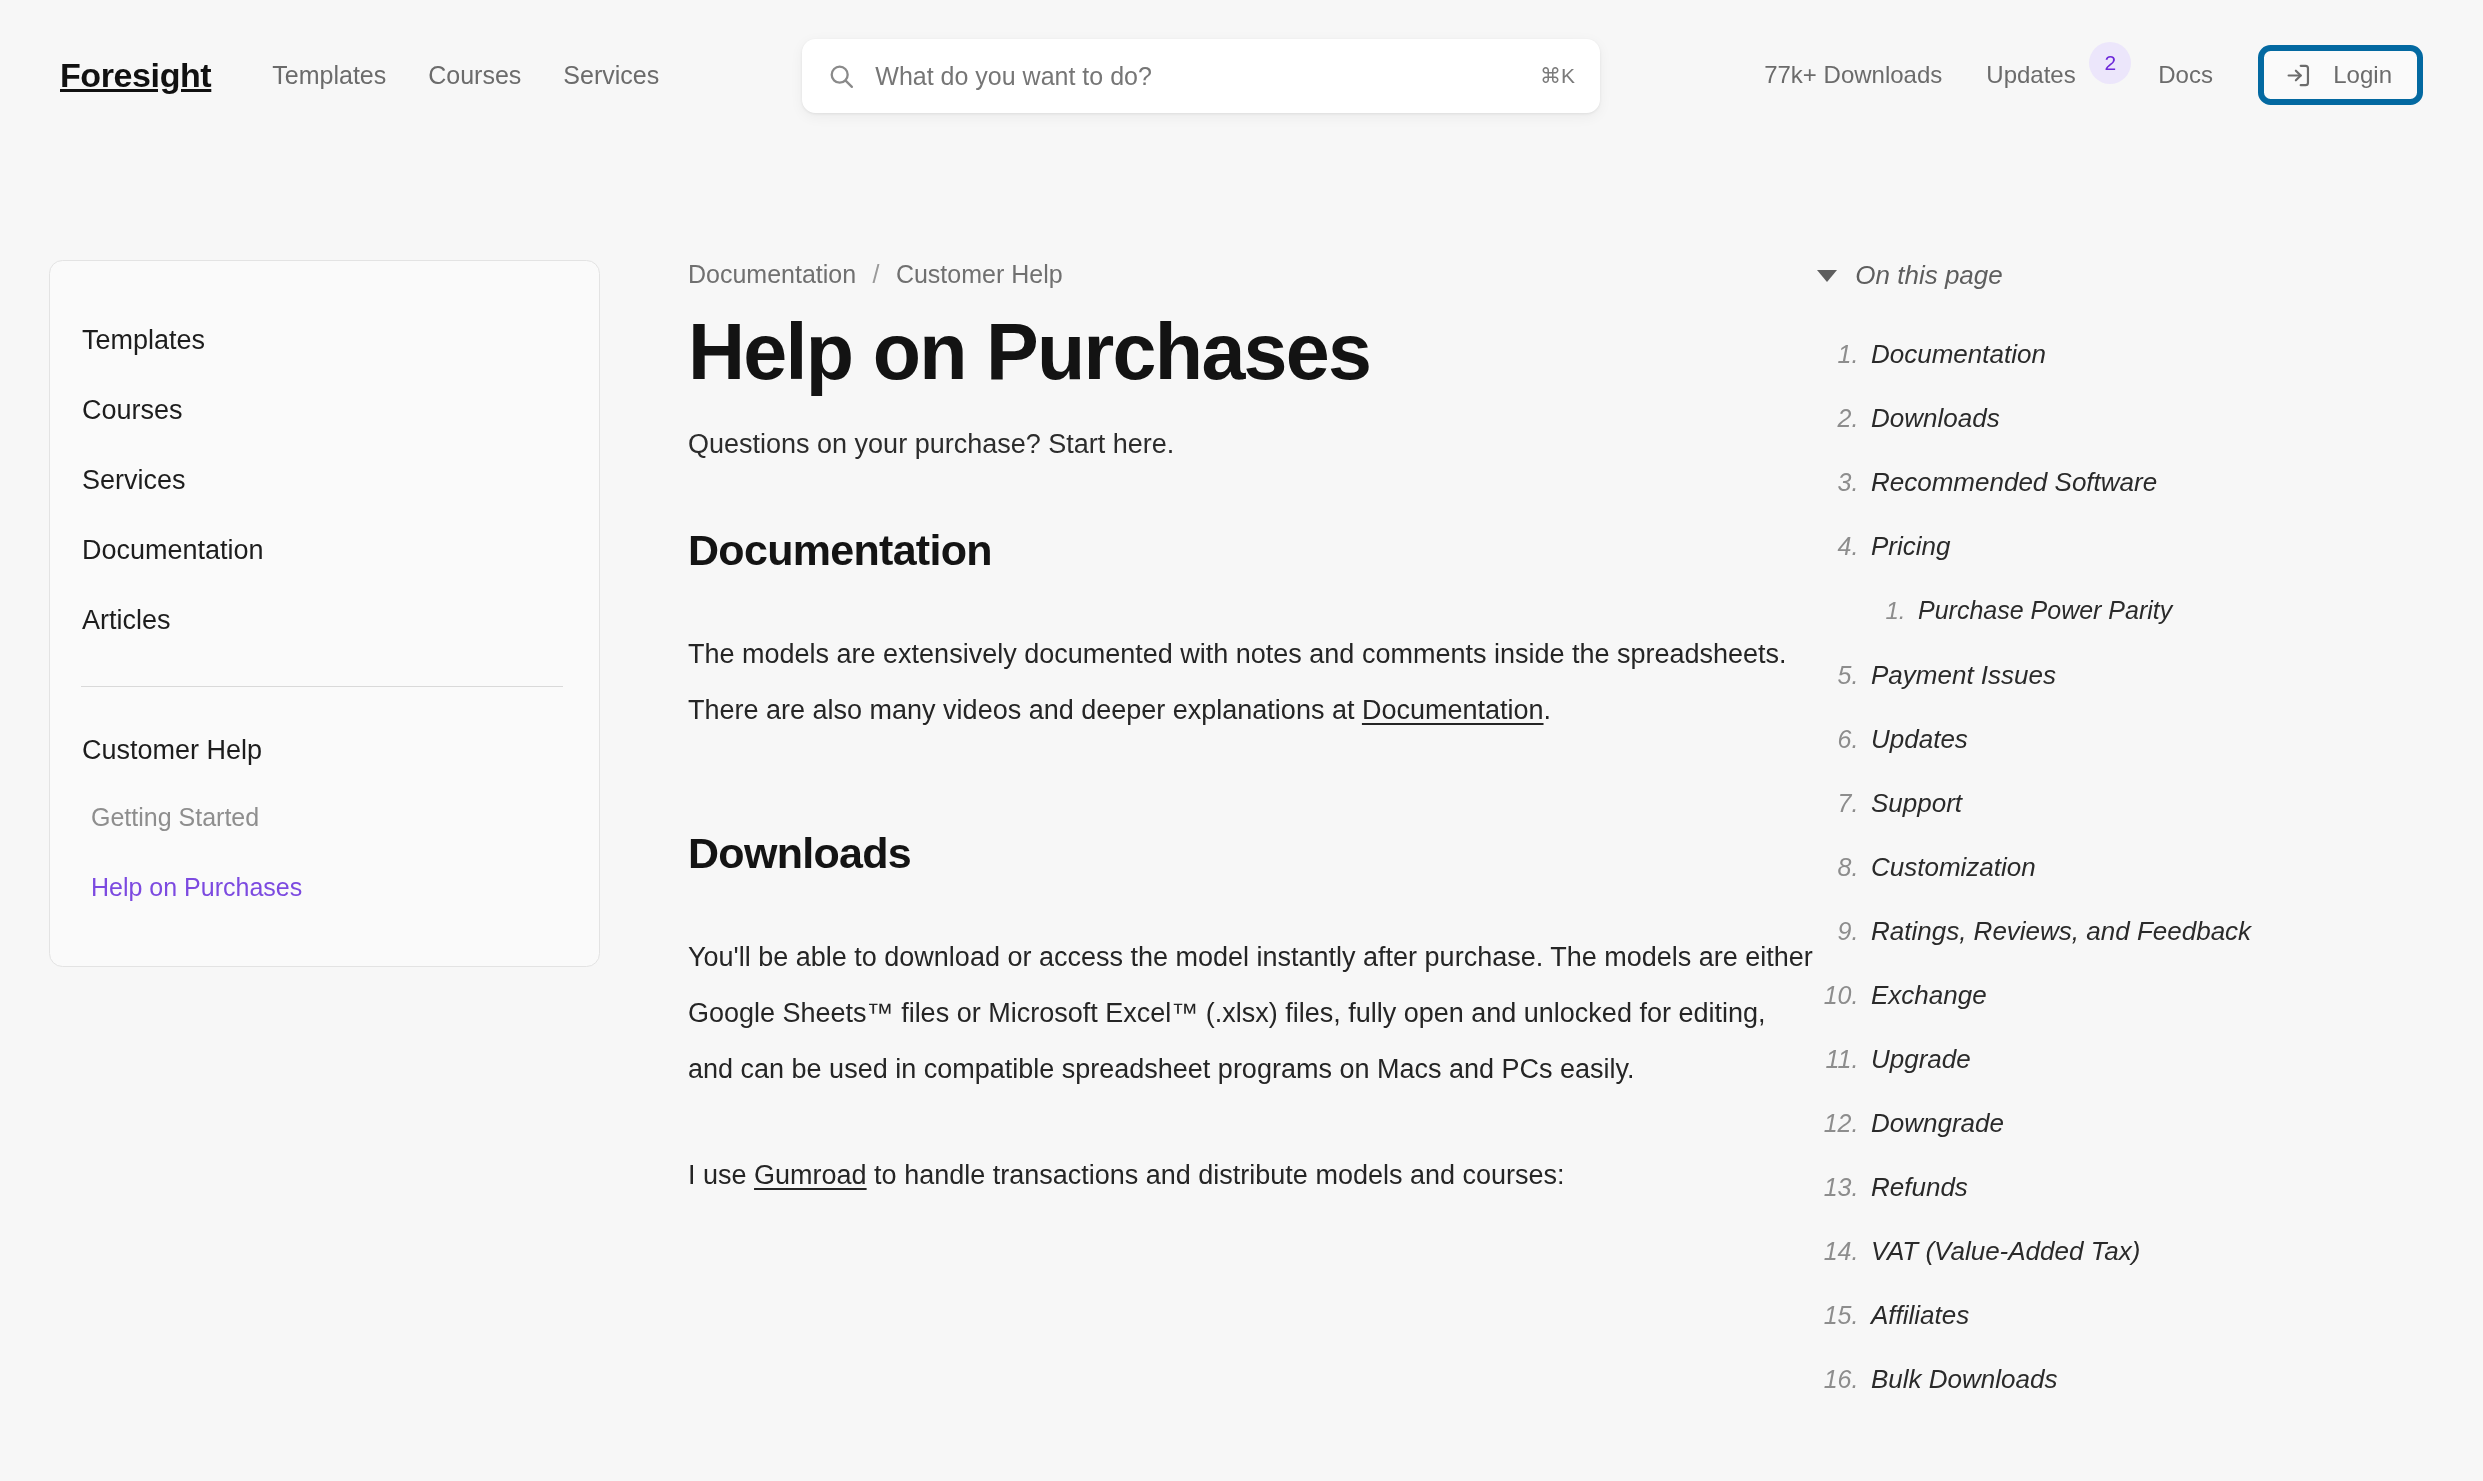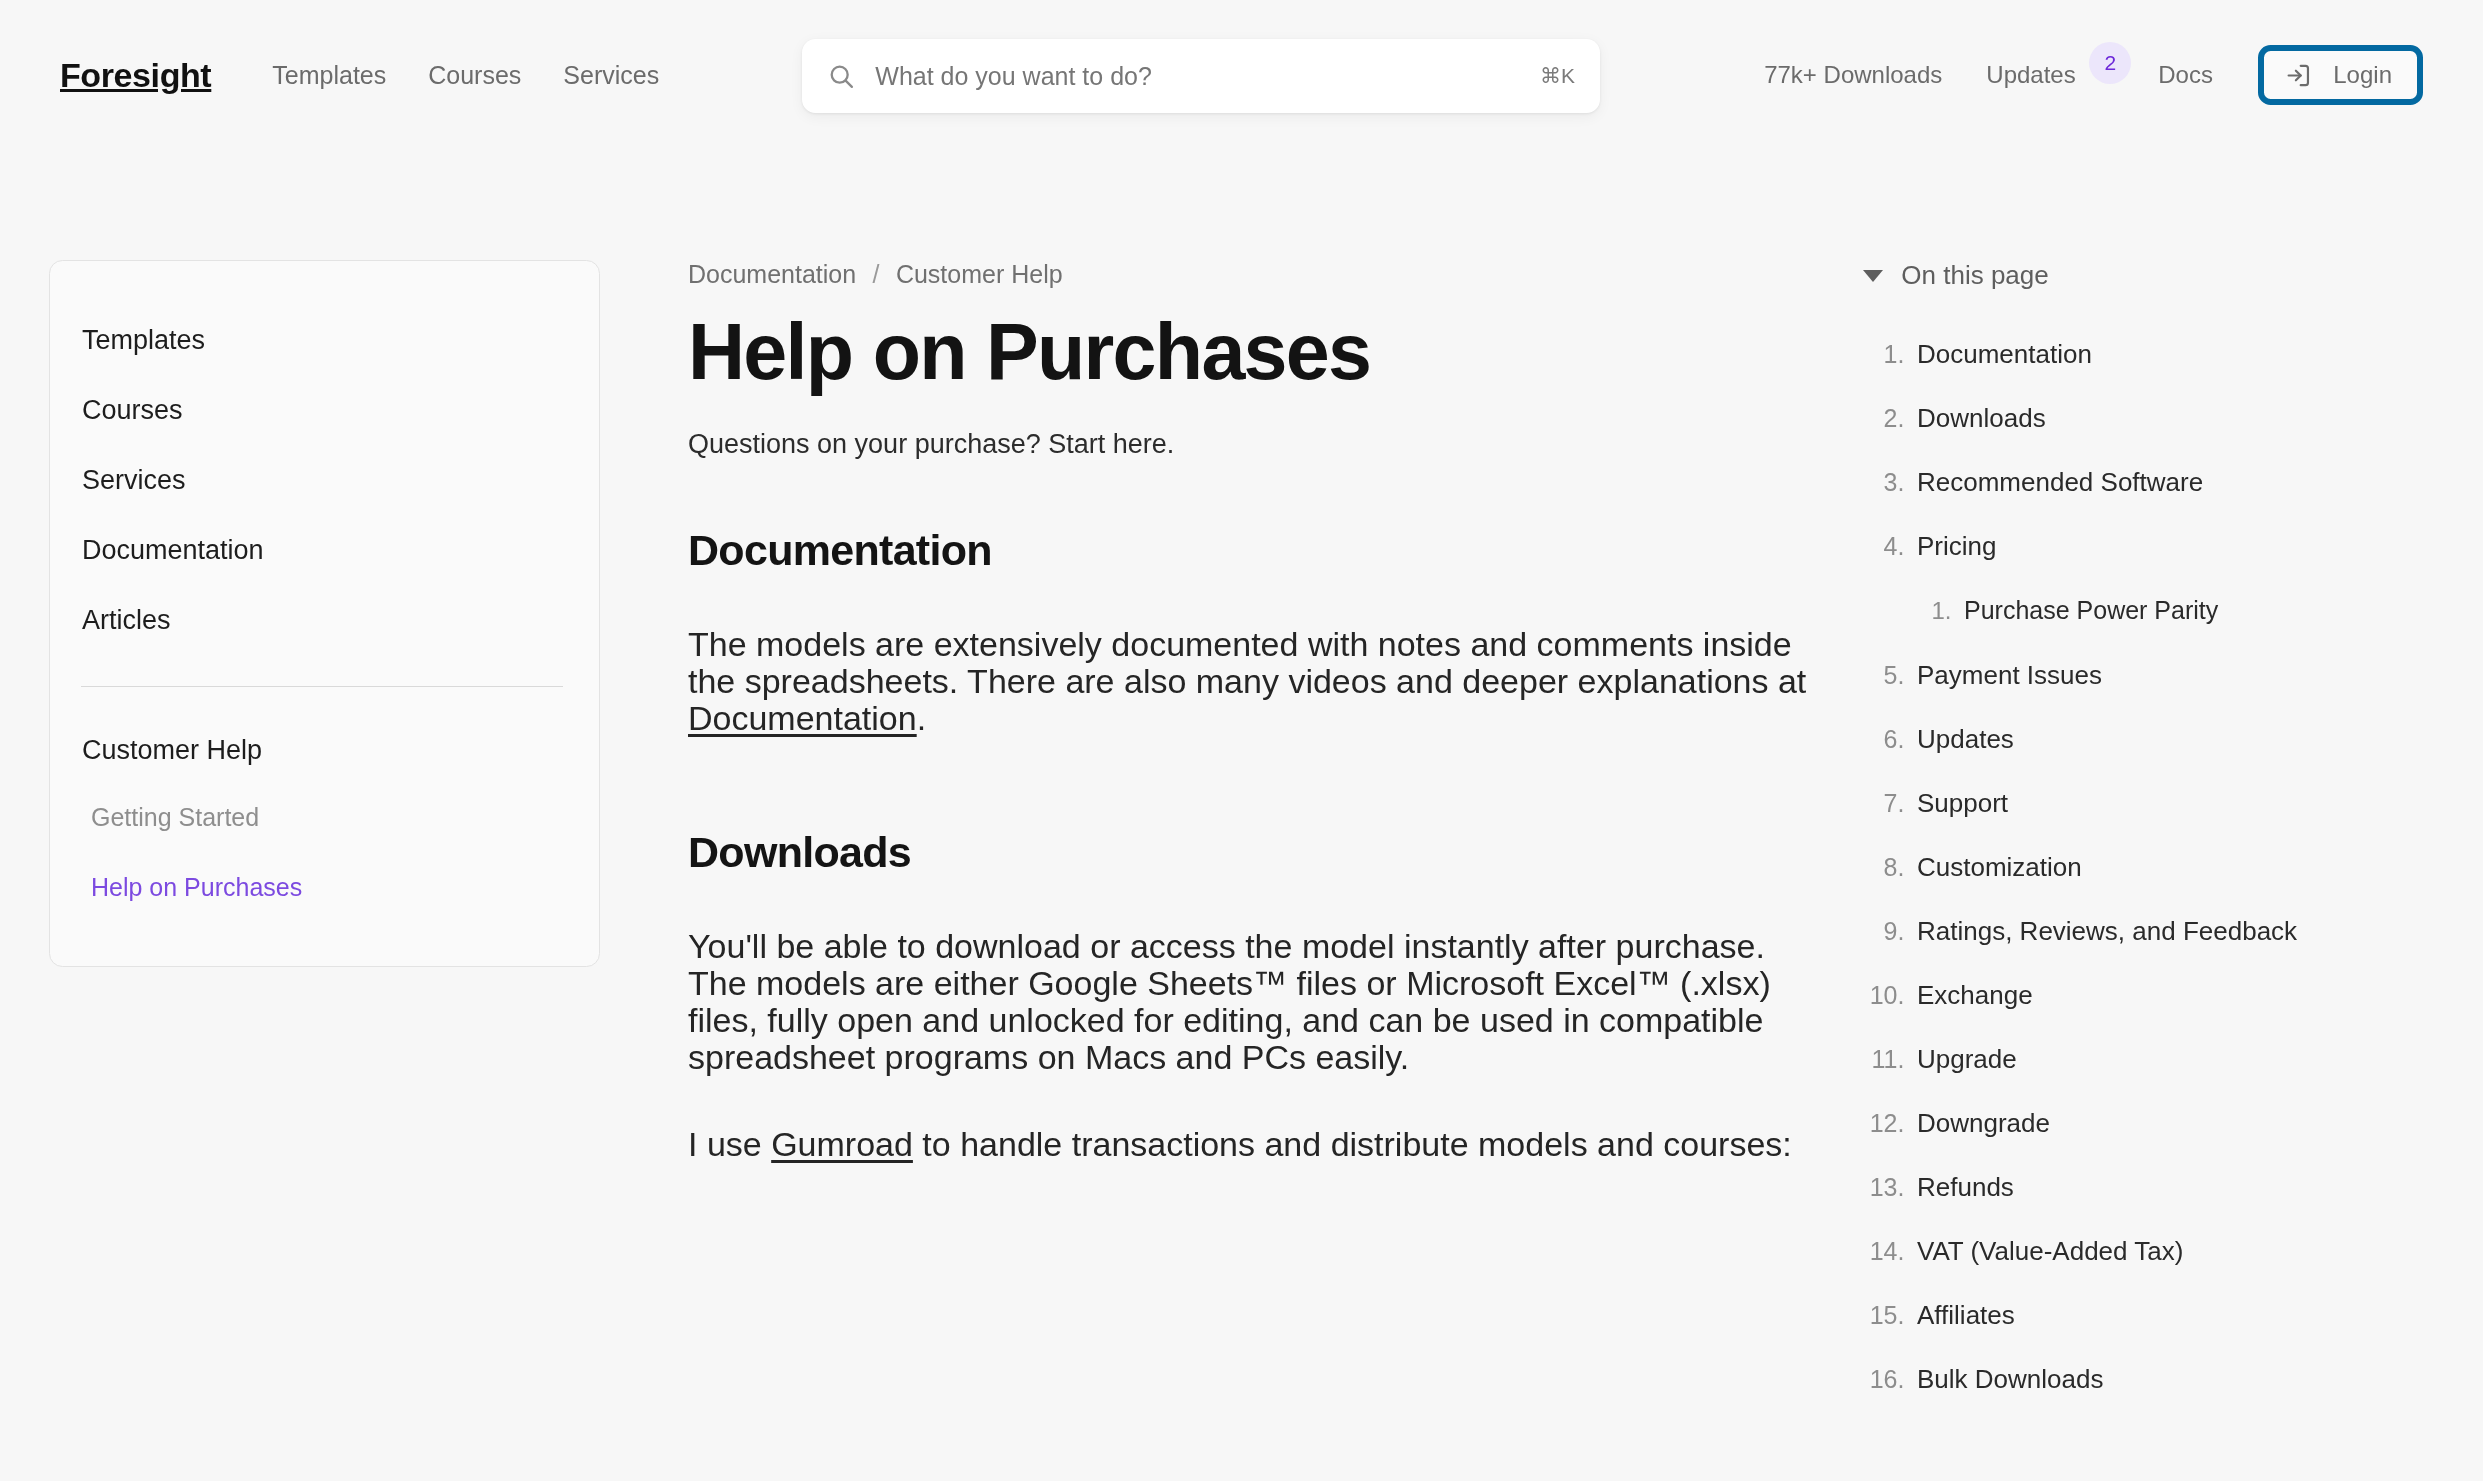--- a/index.html
+++ b/index.html
@@ -209,22 +209,22 @@
   }
 
   .h2 {
     font-size: 43px;
     font-weight: 700;
     color: #141414;
     letter-spacing: -0.7px;
     margin-bottom: 51px;
   }
   .body-p {
-    font-size: 34px;
-    line-height: 37px;
+    font-size: 27px;
+    line-height: 56px;
     color: #252525;
     margin-bottom: 50px;
   }
   .body-p a, .ul-item a {
     color: #252525;
     text-decoration: underline;
     text-underline-offset: 3.9px;
   }
   .section-gap { height: 41px; }
 
@@ -242,23 +242,24 @@
     left: 12.6px;
     top: 24px;
     width: 7.7px; height: 7.7px;
     border-radius: 50%;
     background: #9b9b9b;
   }
 
   
   .toc {
     position: absolute;
-    left: 1863px;
+    left: 1817px;
     top: 110px;
     width: 550px;
+    font-style: italic;
   }
   .toc-head {
     display: flex;
     align-items: center;
     gap: 18.3px;
     font-size: 26px;
     color: #5e5e5e;
     margin-bottom: 31px;
   }
   .toc-caret {

